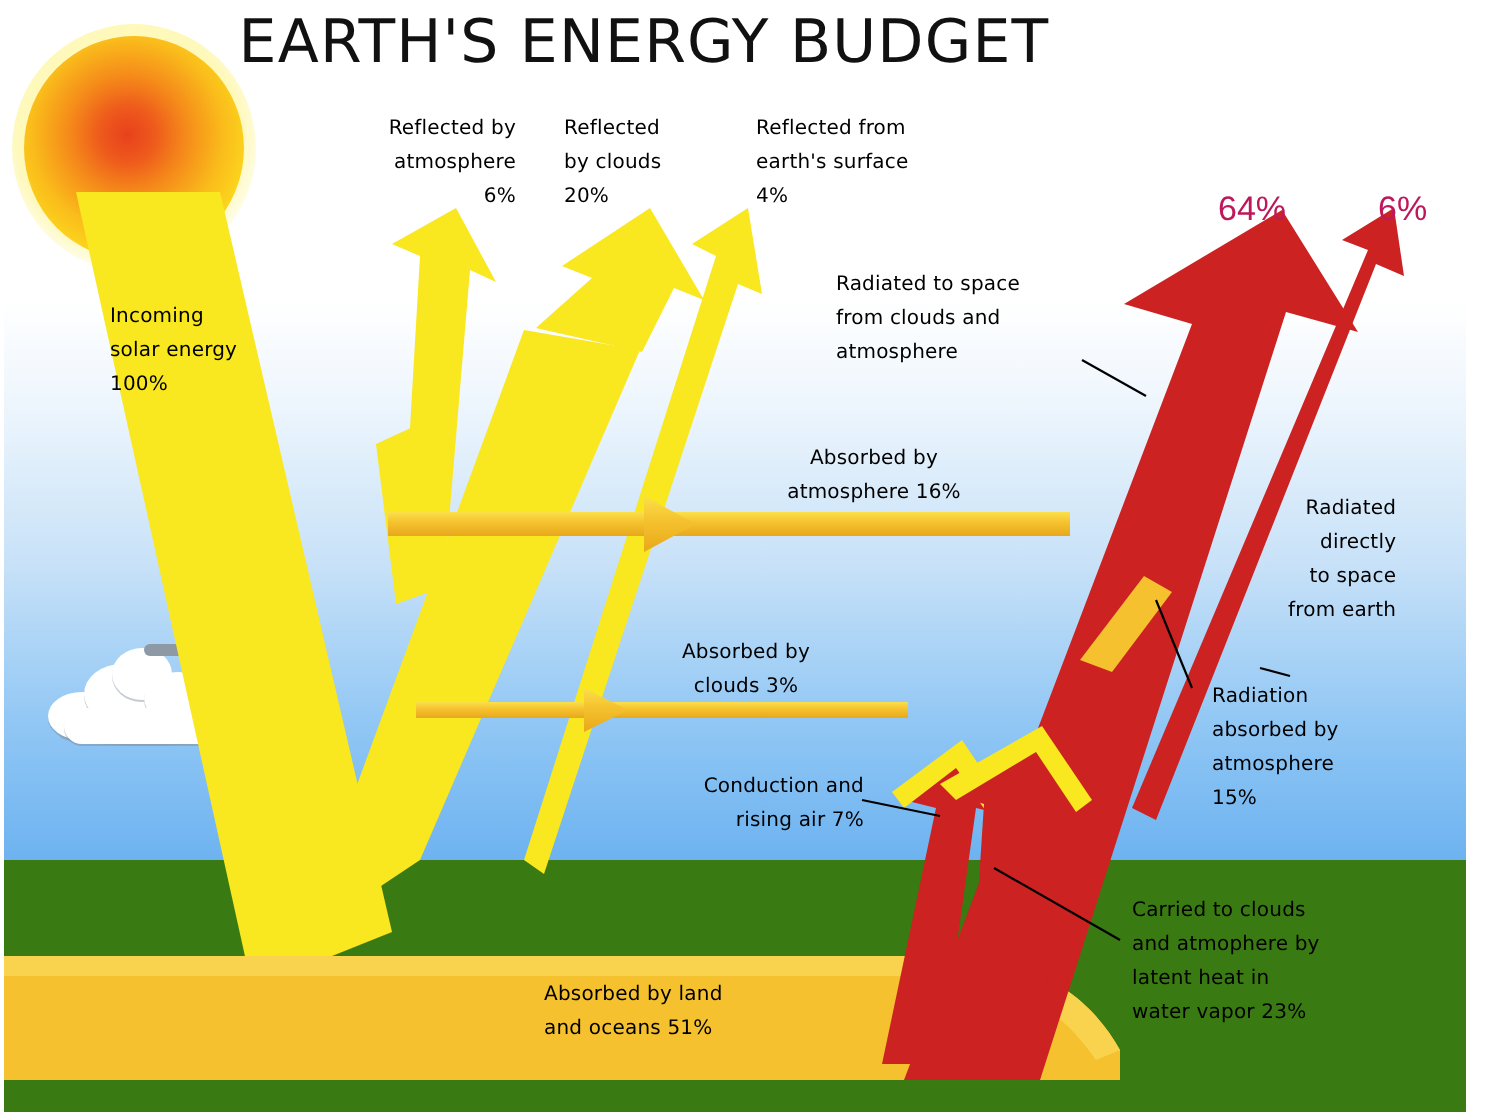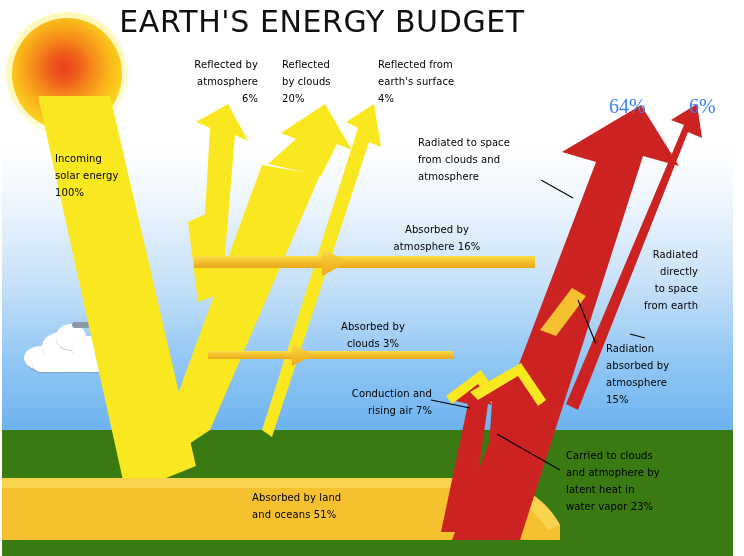--- a/index.html
+++ b/index.html
@@ -27,21 +27,21 @@
   #cl-streak{position:absolute;left:50px;top:2px;width:46px;height:6px;border-radius:4px;
         background:#8d9aa6;}
 
   
   svg.layer{position:absolute;left:0;top:0;width:744px;height:556px;overflow:visible;}
 
   
   .lbl{position:absolute;color:#000;font-size:10px;line-height:17px;white-space:pre-line;
        font-family:"DejaVu Sans","Liberation Sans",sans-serif;letter-spacing:.1px;}
   .lbl.r{text-align:right;}
-  .num{position:absolute;color:#3b82f6;font-size:20px;font-family:Liberation Serif, serif;}
+  .num{position:absolute;color:#be185d;font-size:17px;font-family:Liberation Sans, sans-serif;}
   #title{position:absolute;left:0;top:4px;width:644px;text-align:center;
          font-size:30px;letter-spacing:.6px;color:#111;
          font-family:"DejaVu Sans","Liberation Sans",sans-serif;}
 </style>
 </head>
 <body>
 
 <div id="stage">
 
   <div id="sky"></div>
@@ -154,21 +154,21 @@
   <div class="lbl" style="left:378px;top:56px;">Reflected from
 earth's surface
 4%</div>
 
   <div class="lbl" style="left:352px;top:221px;text-align:center;width:170px;">Absorbed by
 atmosphere 16%</div>
 
   <div class="lbl" style="left:314px;top:318px;text-align:center;width:118px;">Absorbed by
 clouds 3%</div>
 
-  <div class="lbl" style="left:252px;top:489px;">Absorbed by land
+  <div class="lbl" style="left:272px;top:489px;">Absorbed by land
 and oceans 51%</div>
 
   <div class="lbl r" style="left:282px;top:385px;width:150px;">Conduction and
 rising air 7%</div>
 
   <div class="lbl" style="left:418px;top:134px;">Radiated to space
 from clouds and
 atmosphere</div>
 
   <div class="lbl" style="left:644px;top:246px;text-align:right;">Radiated

